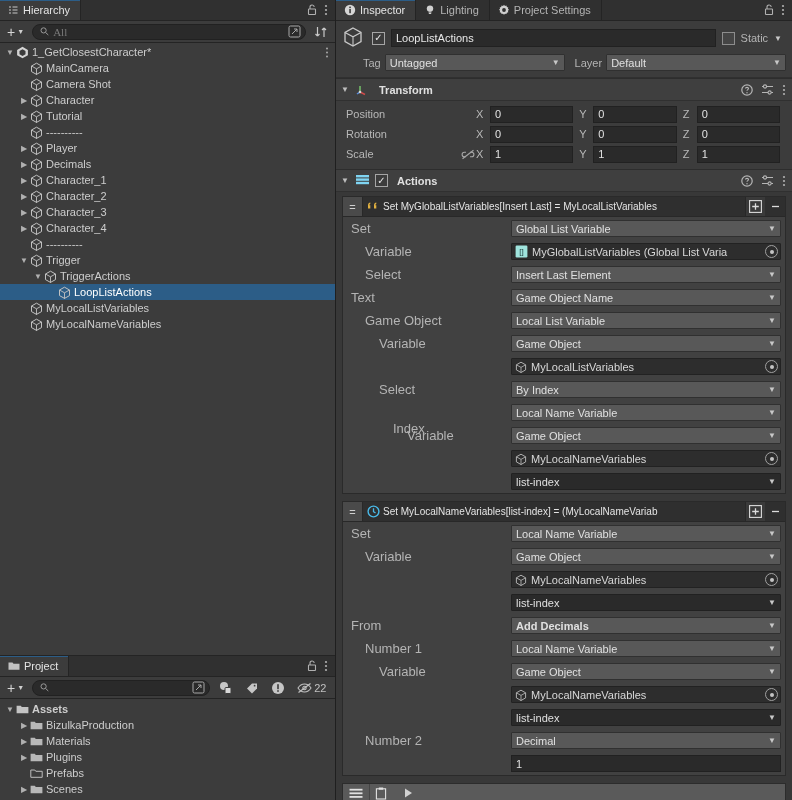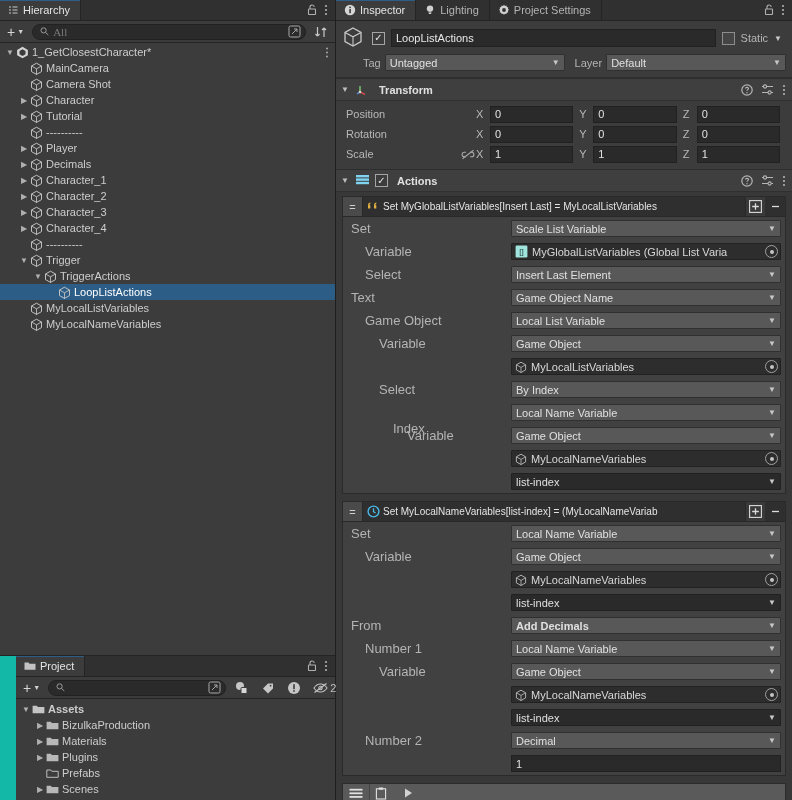--- a/index.html
+++ b/index.html
@@ -54,21 +54,21 @@
   }
   .row.sel { background: #2c5d87; color: #ffffff; }
   .row .arrow {
     width: 12px; text-align: center; font-size: 8px; color: #b0b0b0; flex: 0 0 12px;
   }
   .row .ico { margin-right: 3px; display: inline-flex; }
   .row .rmore { position: absolute; right: 6px; color: #9a9a9a; font-size: 10px; letter-spacing: 0; }
   .scrollwell { position: absolute; right: 0; top: 0; bottom: 0; width: 4px; background: #3c3c3c; }
 
   
-  .project { flex: 1; display: flex; flex-direction: column; background: #14b8a6; border-top: 1px solid #242424; padding-left: 16px;}
+  .project { flex: 1; display: flex; flex-direction: column; background: #14b8a6; border-top: 1px solid #242424;}
   .ptree { flex: 1; background: #3c3c3c; padding-top: 2px; }
   .chip { font-size: 11px; color: #c0c0c0; }
 
   
   .right { flex: 1; display: flex; flex-direction: column; background: #383838; }
   .inspbody { flex: 1; overflow: hidden; position: relative; }
   .goheader { background: #3c3c3c; padding: 5px 6px 6px 6px; border-bottom: 1px solid #303030; }
   .gorow1 { display: flex; align-items: center; gap: 6px; }
   .gorow2 { display: flex; align-items: center; gap: 4px; margin-top: 4px; padding-left: 21px;}
   .cube-big { width: 24px; height: 24px; position: relative; flex: 0 0 24px; }
@@ -811,21 +811,21 @@
                 <span class="hbtn plain">
                   <svg width="13" height="13" viewBox="0 0 13 13">
                     <path d="M3 6.5h7" stroke="#dcdcdc" stroke-width="1.3"></path>
                   </svg>
                 </span>
               </div>
               <div class="frow">
                 <span class="flbl" style="padding-left: 8px;">Set</span>
                 <span class="fctl">
                   <span class="dd" style="width: 100%;">
-                    <span class="txt">Scale List Variable</span>
+                    <span class="txt">Global List Variable</span>
                     <span class="caret">▼</span>
                   </span>
                 </span>
               </div>
               <div class="frow">
                 <span class="flbl" style="padding-left: 22px;">Variable</span>
                 <span class="fctl">
                   <span class="objf">
                     <span style="display: inline-flex;">
                       <svg width="13" height="13" viewBox="0 0 13 13">

